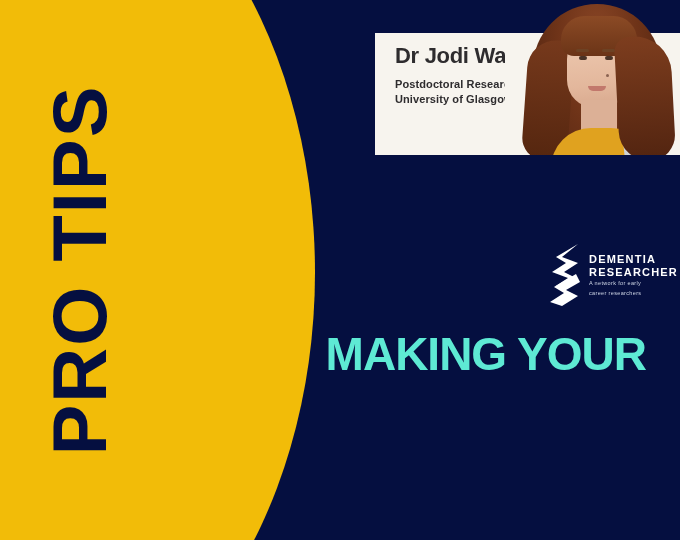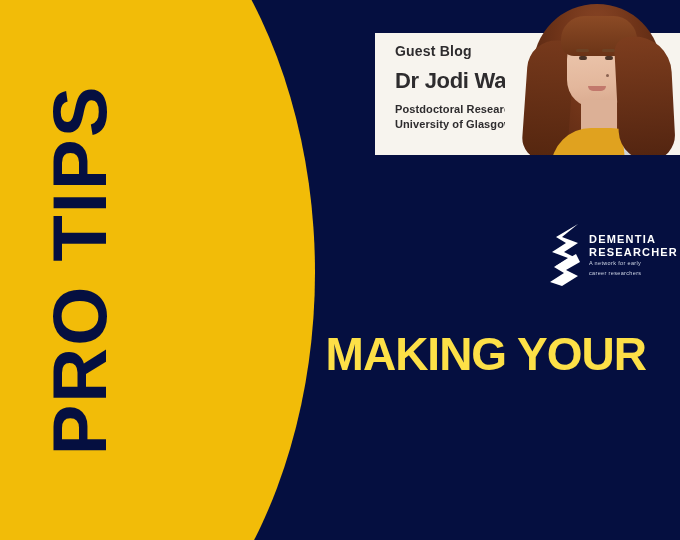--- a/index.html
+++ b/index.html
@@ -186,21 +186,21 @@
     position: absolute;
     left: 118px; top: 120px; width: 34px; height: 40px;
     background: #cfd3d6; border-radius: 12px 6px 0 0;
     transform: rotate(-6deg);
   }
 
   
   .logo {
     position: absolute;
     left: 548px;
-    top: 222px;
+    top: 242px;
     width: 130px;
     height: 66px;
     display: flex;
     align-items: center;
     justify-content: space-between;
   }
   .logo-mark {
     width: 34px;
     height: 62px;
     flex: 0 0 auto;
@@ -223,21 +223,21 @@
     margin-top: 1px;
   }
 
   
   .headline {
     position: absolute;
     left: 120px;
     top: 332px;
     width: 526px;
     text-align: right;
-    color: #fde047;
+    color: #5eead4;
     font-weight: bold;
     font-size: 46px;
     line-height: 0.96;
     letter-spacing: -1px;
     font-family: "Liberation Sans", sans-serif;
   }
   .headline div { white-space: nowrap; }
 </style>
 </head>
 <body>
@@ -245,21 +245,20 @@
 <div class="poster">
 
   <div class="yellow-shape"></div>
 
   <div class="protips-wrap">
     <div class="protips">PRO TIPS</div>
   </div>
 
   <div class="guest-card">
     <div class="guest-text">
-      <p class="guest-label">Guest Blog</p>
       <p class="guest-name">Dr Jodi Watt</p>
       <p class="guest-role">Postdoctoral Researcher</p>
       <p class="guest-org">University of Glasgow</p>
     </div>
   </div>
 
   <div class="photo-clip">
     <div class="photo-bg-top"></div>
     <div class="photo-bg-bottom"></div>
     <div class="portrait">

